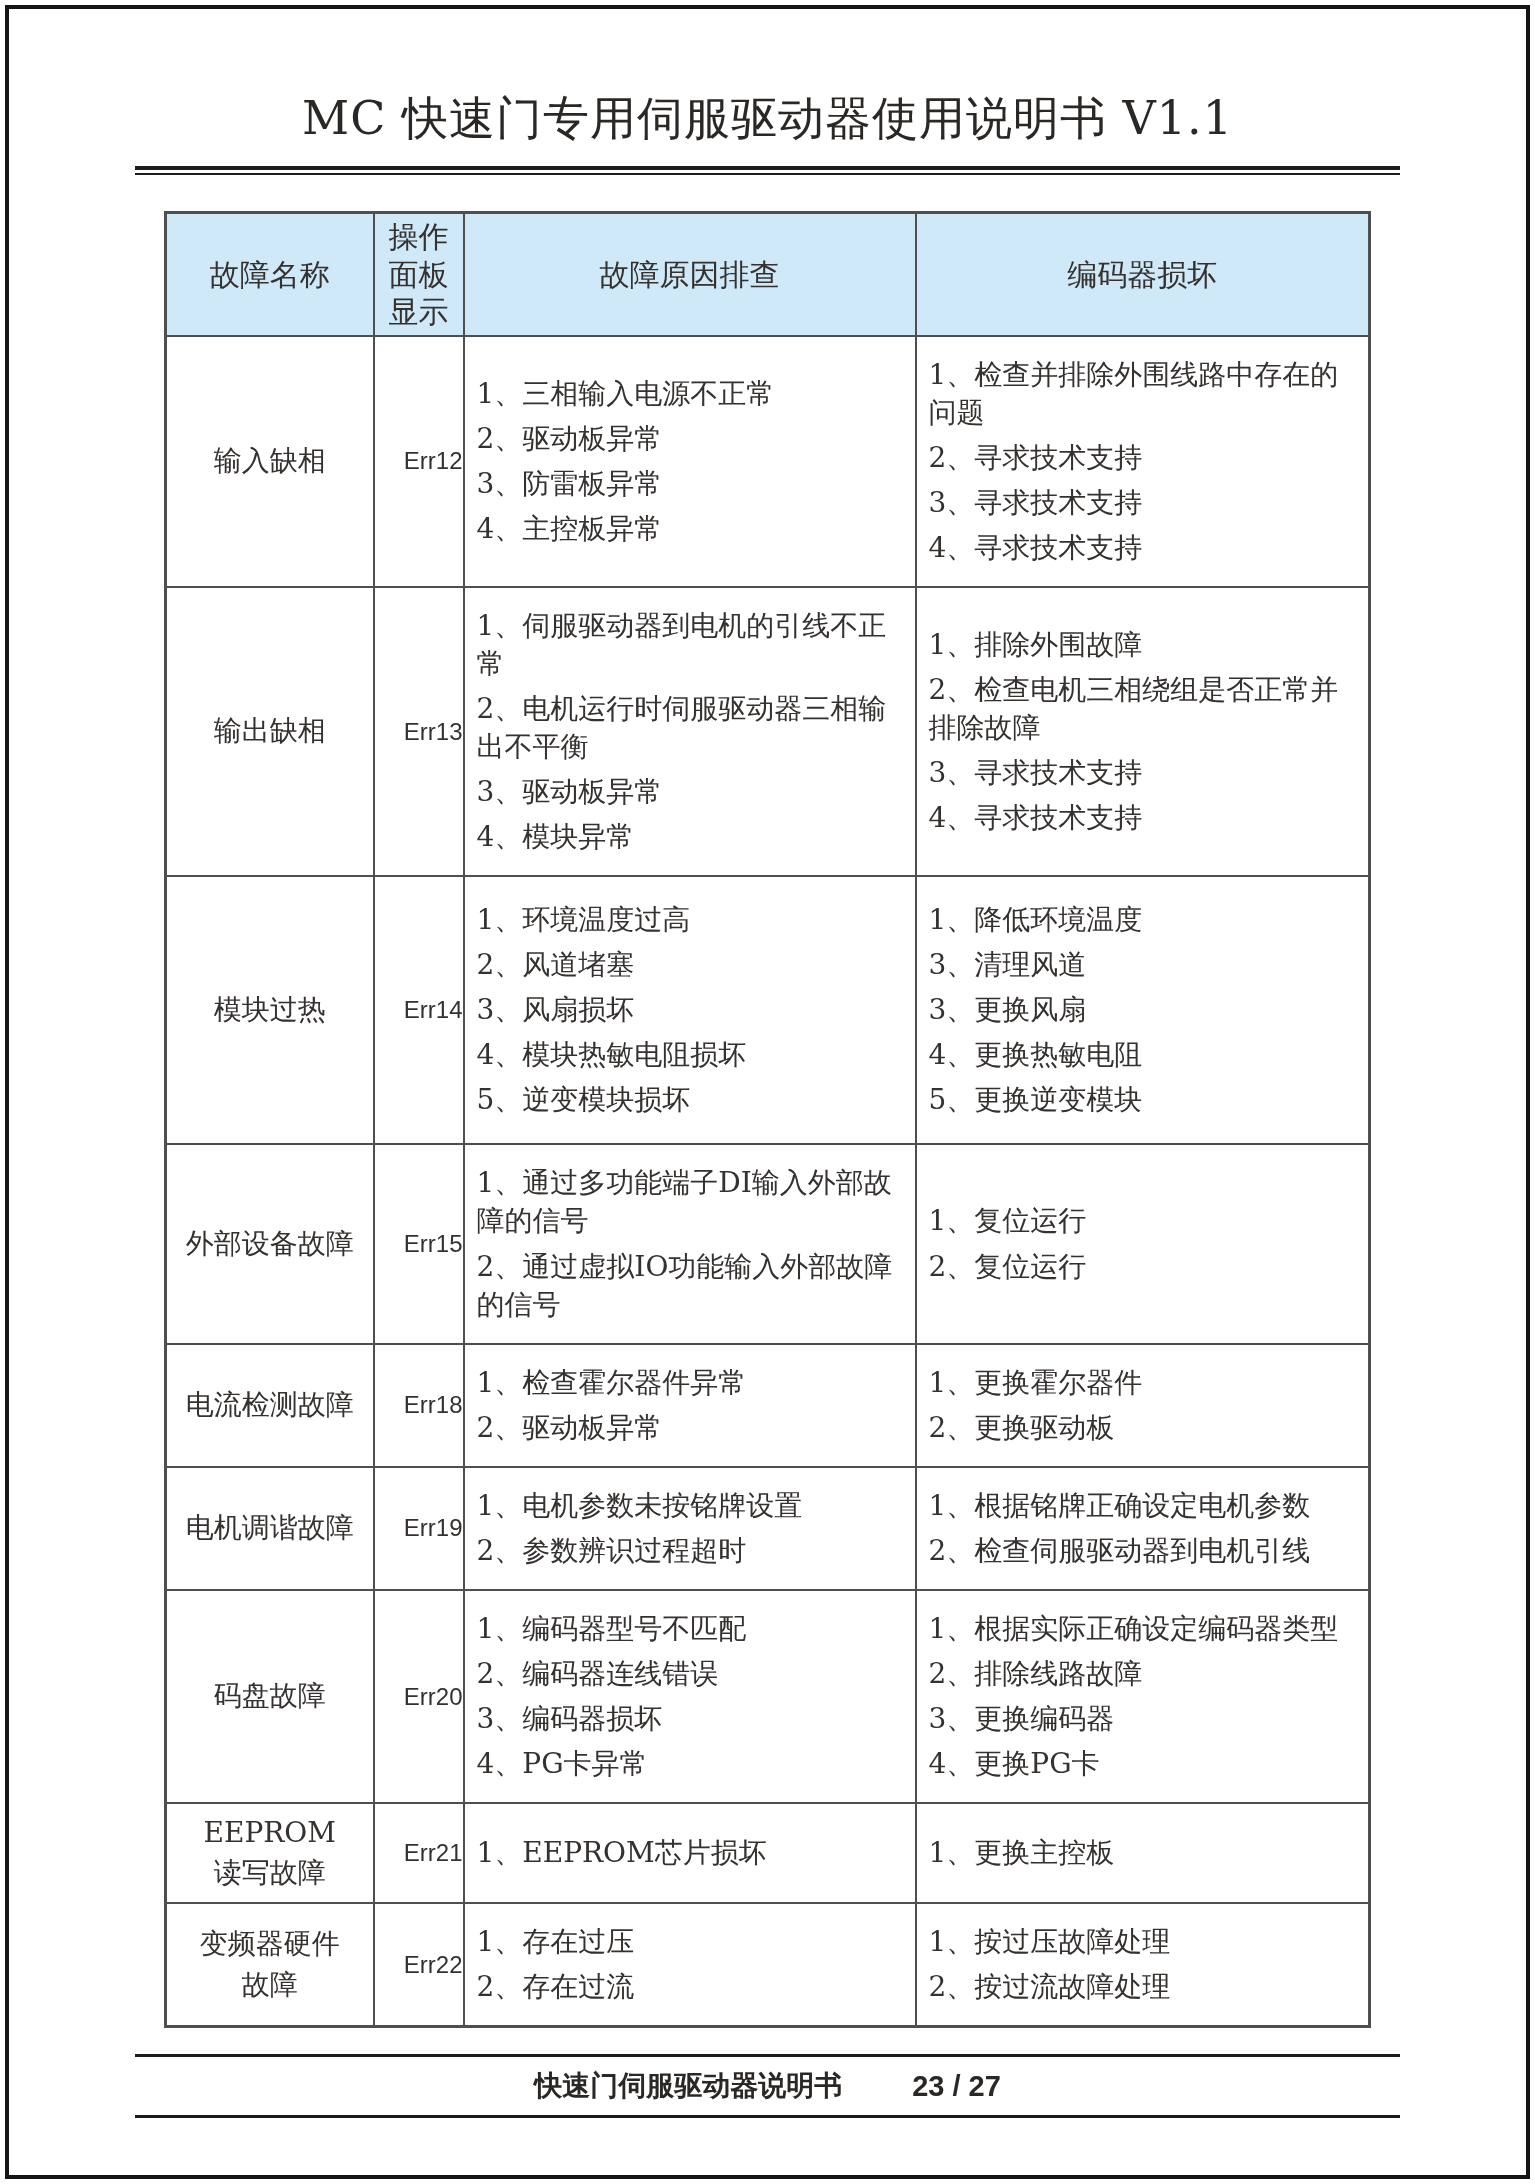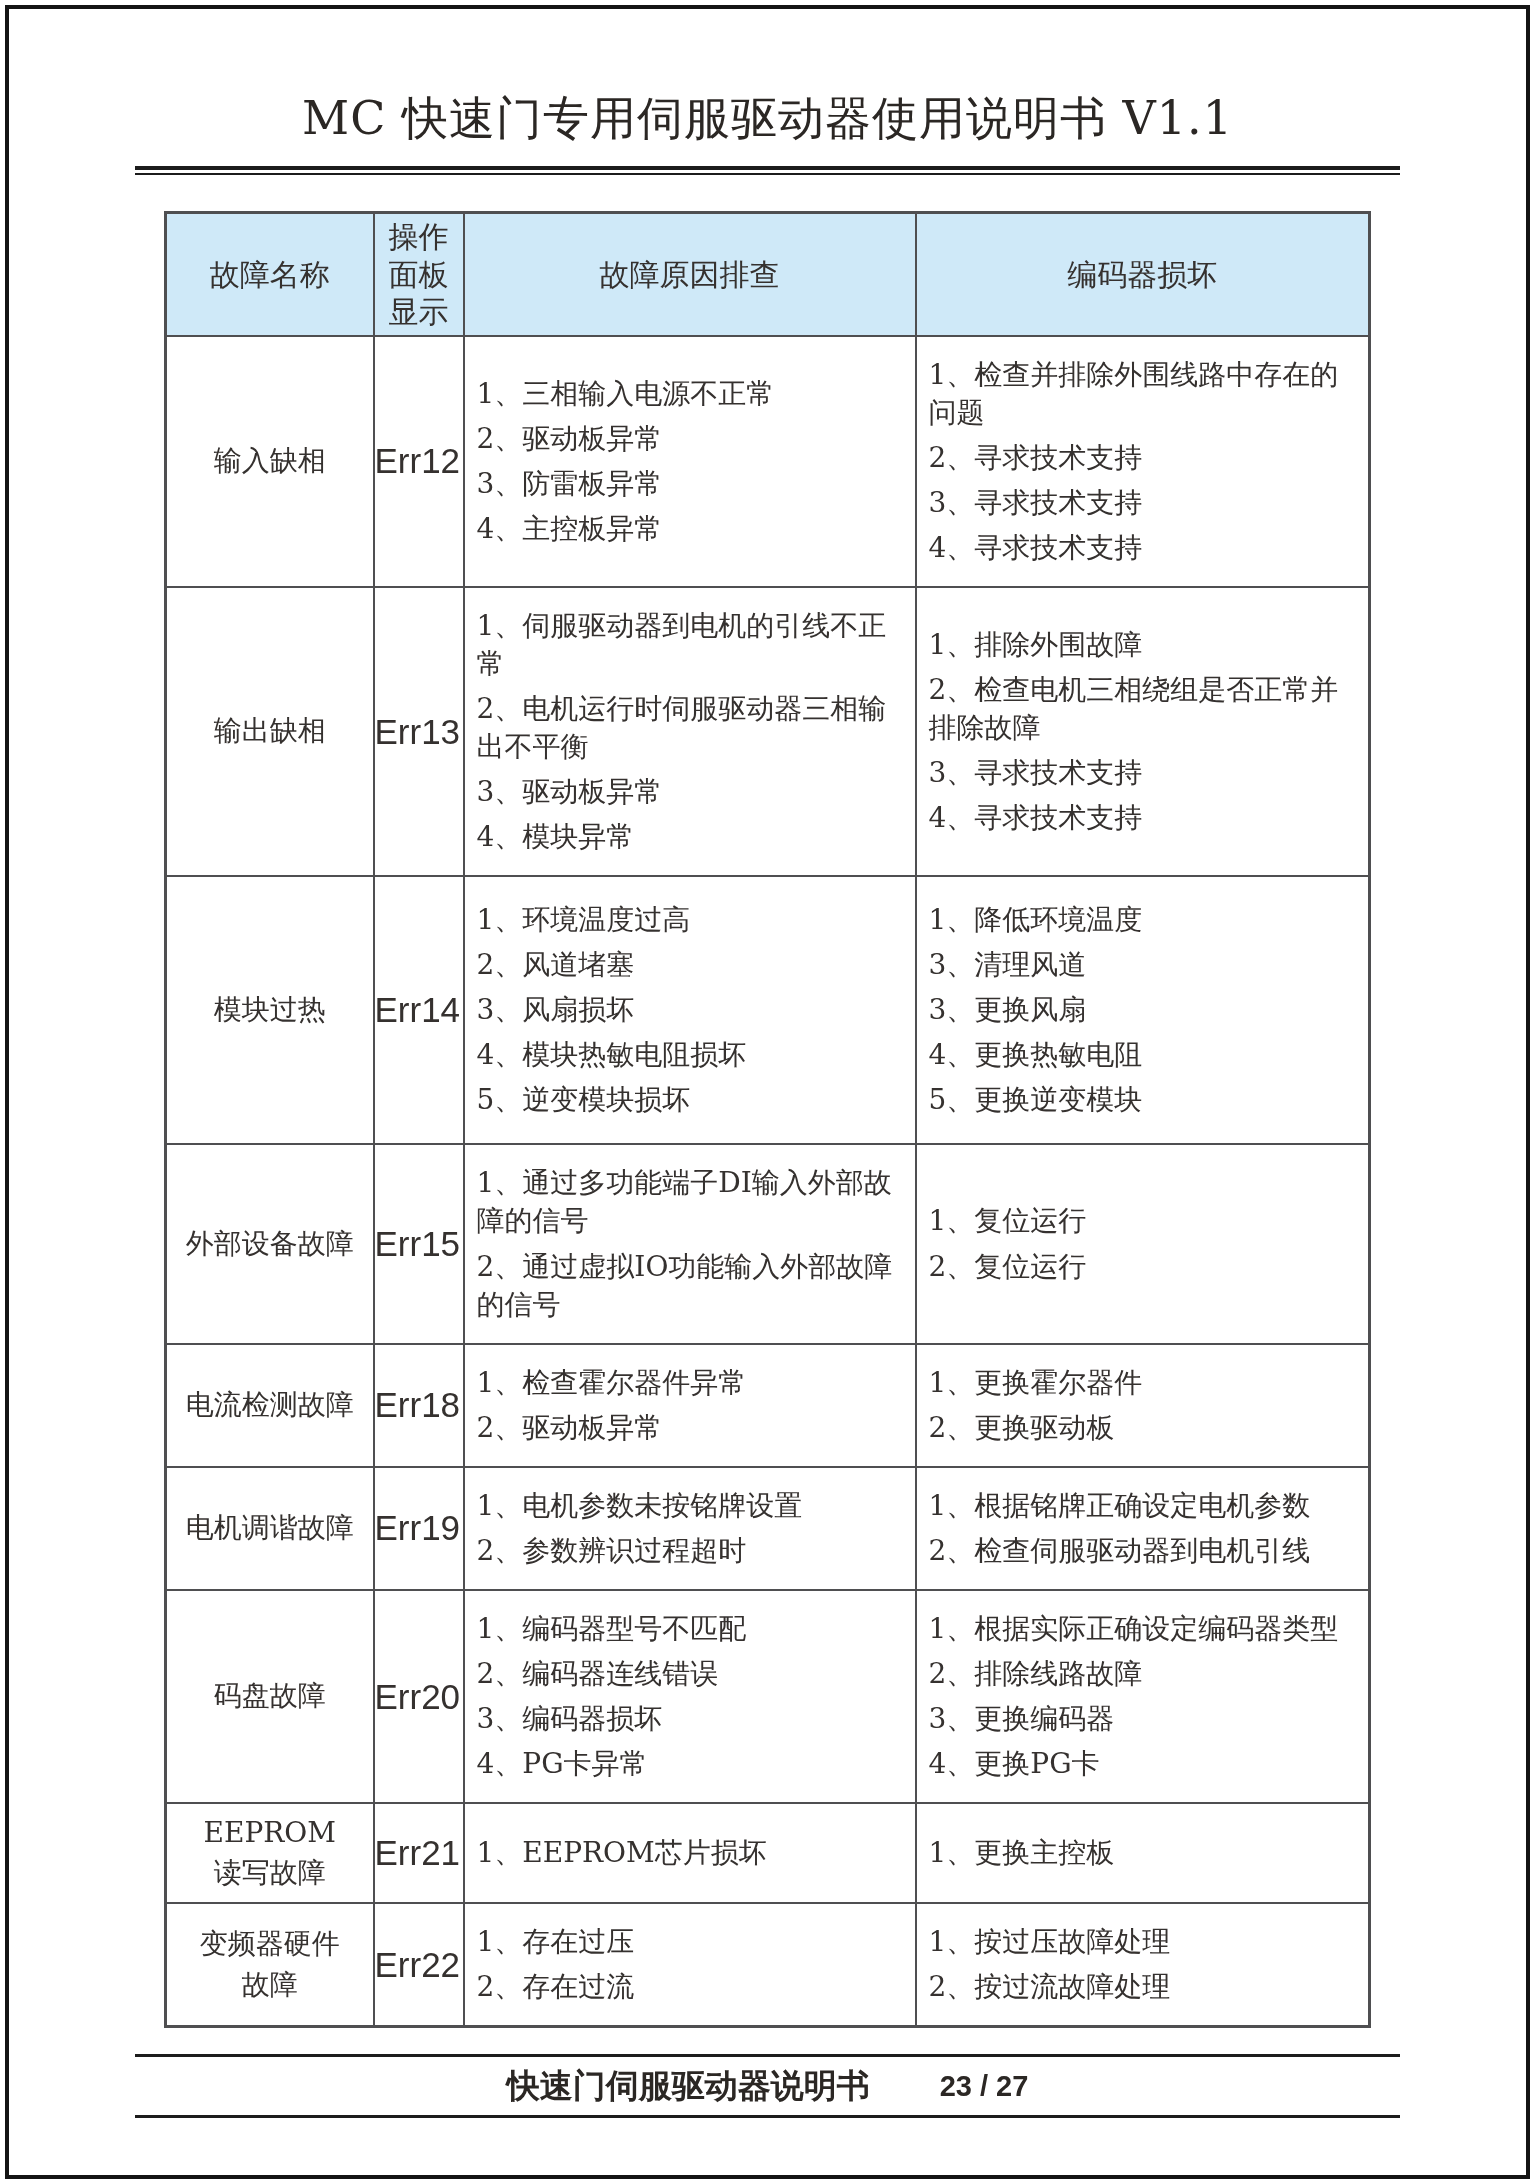--- a/index.html
+++ b/index.html
@@ -58,43 +58,43 @@
     max-width:64px;
   }
   td.name-cell{
     text-align:center;
     font-size:28px;
     white-space:pre-line;
     line-height:1.45;
     padding:4px;
   }
   td.code-cell{
-    text-align:left;
+    text-align:right;
     font-family:"Liberation Sans","DejaVu Sans",sans-serif;
-    font-size:35px;
+    font-size:24px;
     padding:0;
   }
   td.list-cell{
     font-size:28px;
     padding:12px 8px 12px 12px;
   }
   td.list-cell .item{
     line-height:1.36;
     margin:7px 0;
   }
   
   .doc-footer{margin-top:26px;}
   .footer-rule{width:1265px;margin:0 auto;height:3px;background:#1c1c1c;}
   .footer-row{
     width:1265px;margin:0 auto;
     display:flex;align-items:center;justify-content:center;
     gap:70px;
     height:58px;
   }
-  .footer-doc-name{font-size:33px;font-weight:bold;color:#2b2724;}
+  .footer-doc-name{font-size:28px;font-weight:bold;color:#2b2724;}
   .footer-page{
     font-family:"Liberation Sans","DejaVu Sans",sans-serif;
     font-size:29px;font-weight:bold;color:#2b2724;
   }
 </style>
 </head>
 <body>
 
 <div class="page-frame"></div>
 

